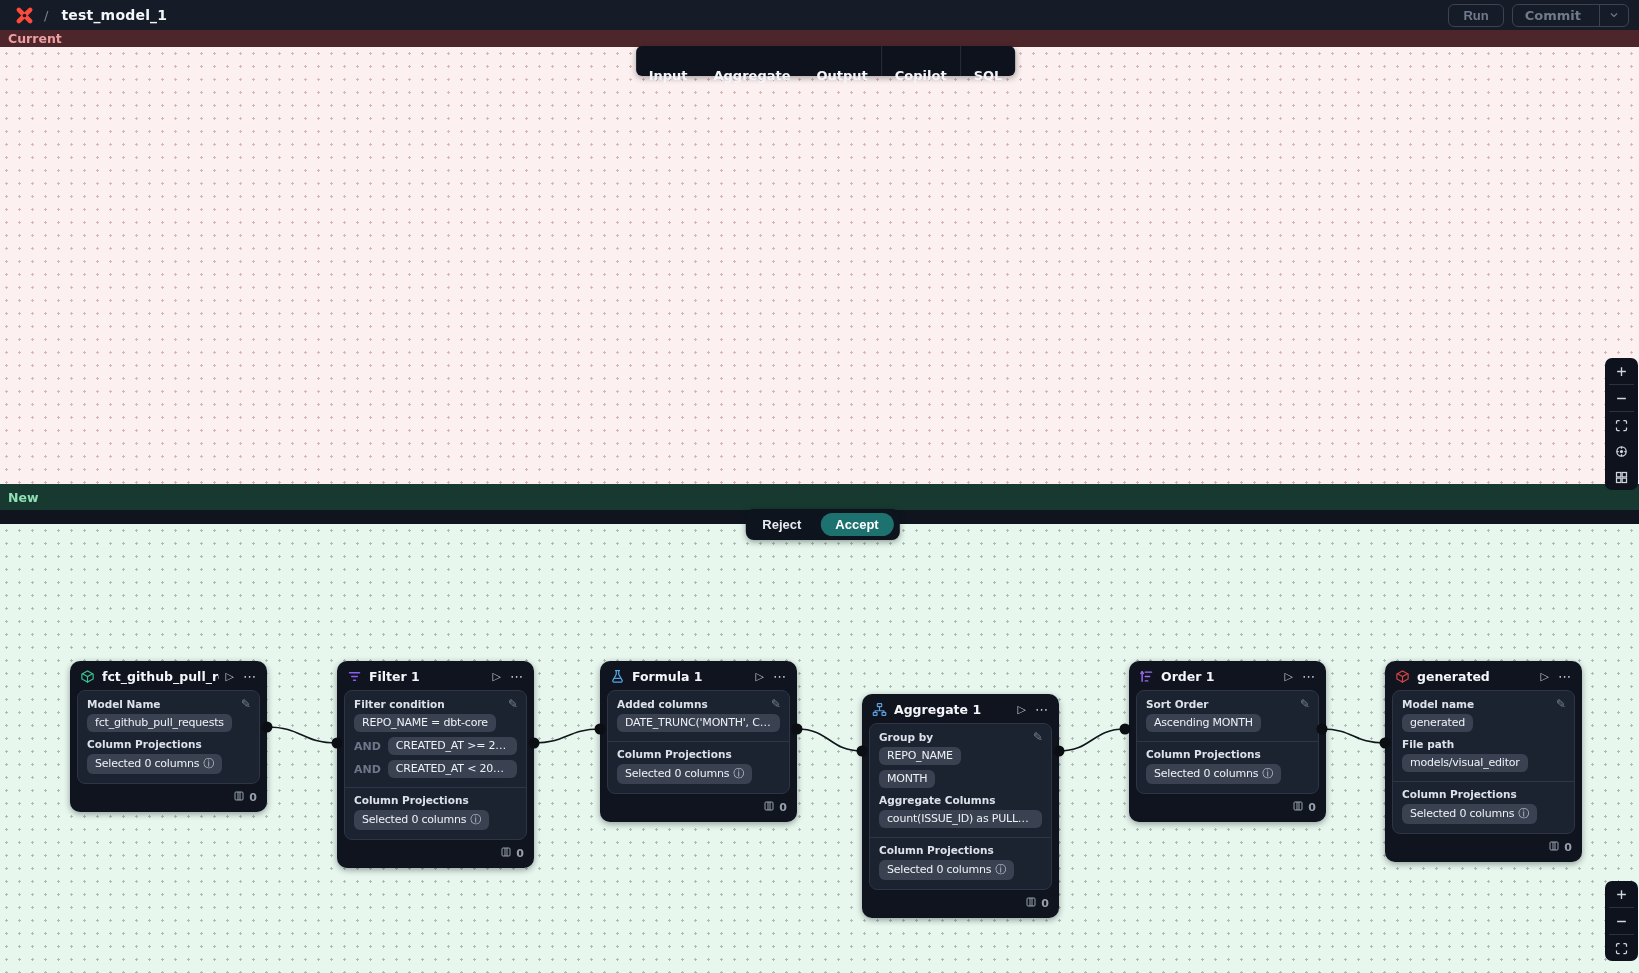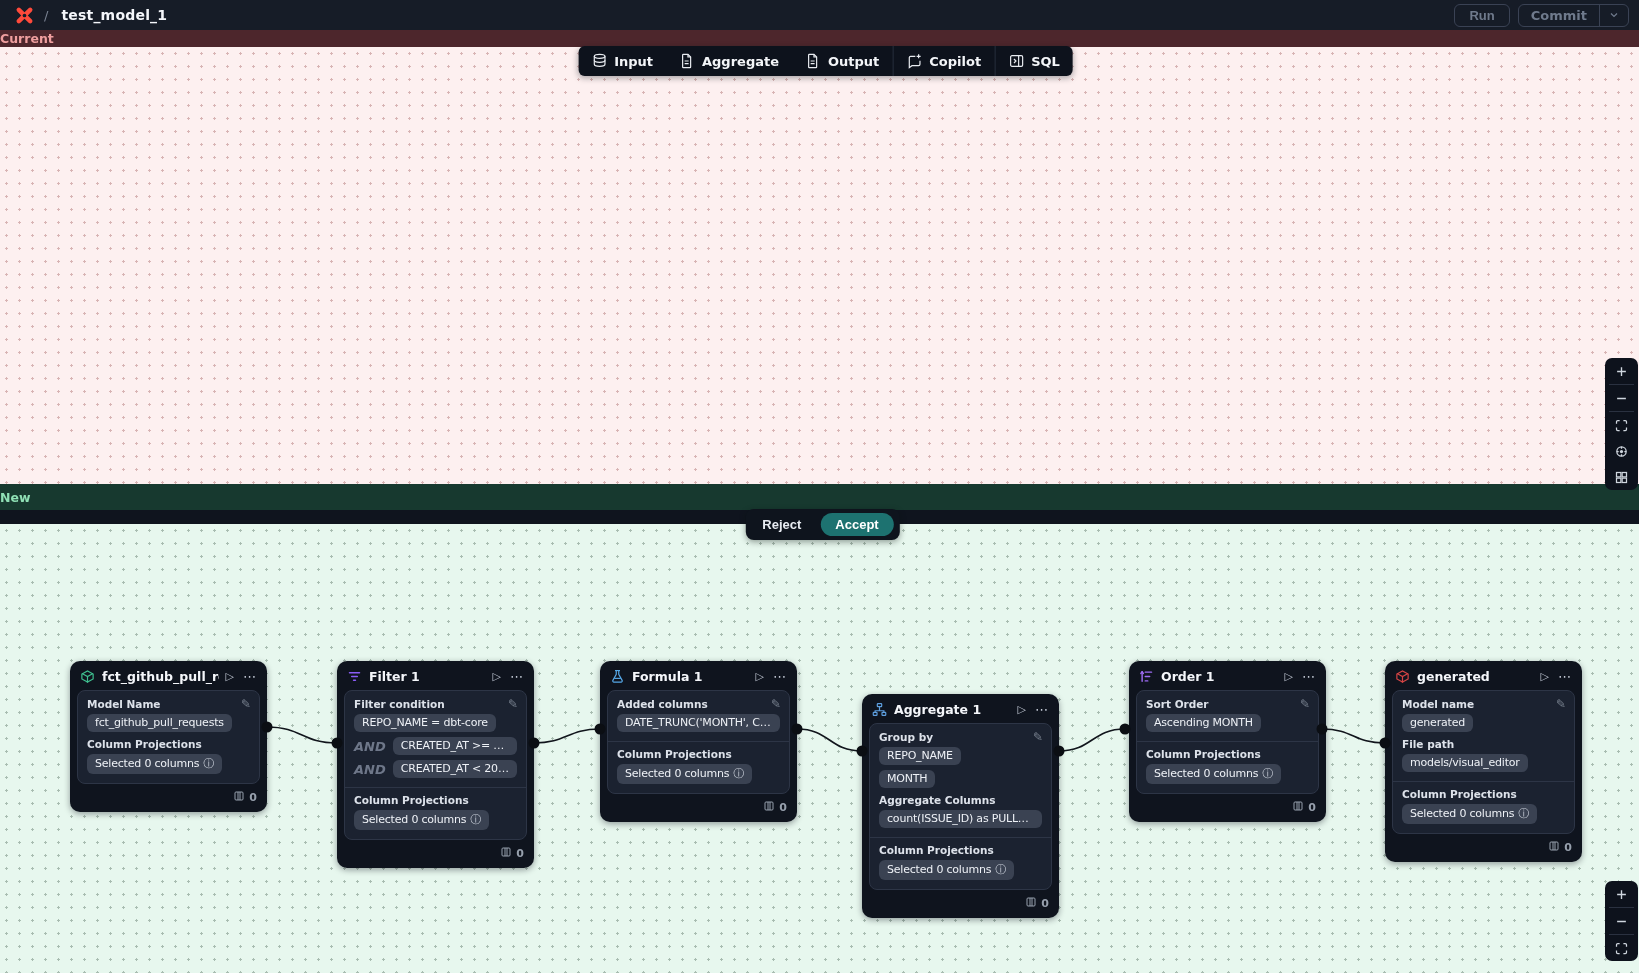--- a/index.html
+++ b/index.html
@@ -10,45 +10,45 @@
   
   .topbar { position:absolute; left:0; top:0; width:100%; height:30px; background:#161c27;
             display:flex; align-items:center; padding:0 10px; z-index:20; }
   .logo { width:21px; height:21px; margin:0 9px 0 4px; display:flex; align-items:center; }
   .crumb-sep { color:#7b8494; font-size:13px; margin-right:13px; }
   .doc-title { color:#f4f6fa; font-size:14px; font-weight:700; letter-spacing:.2px; }
   .topbar-right { margin-left:auto; display:flex; gap:8px; align-items:center; }
   .tb-btn { display:flex; align-items:center; border:1px solid #3a4254; border-radius:6px;
             color:#6f7a8c; font-size:13px; font-weight:600; background:transparent; height:23px; }
   .tb-btn.run { padding:10px 14px; }
-  .tb-btn.commit { padding:0; }
+  .tb-btn.commit { padding:0;gap:6px; }
   .commit-label { padding:0 12px; }
   .commit-chev { border-left:1px solid #3a4254; height:100%; display:flex; align-items:center; padding:0 8px; }
   .commit-chev svg { width:12px; height:12px; stroke:#6f7a8c; }
 
   
   .banner { position:absolute; left:0; width:100%; display:flex; align-items:center;
-            font-size:12.5px; font-weight:600; z-index:6; }
+            padding-left:8px; font-size:12.5px; font-weight:600; z-index:6; }
   .banner-current { top:30px; height:17px; background:#4d262c; color:#ef9f9f; }
   .banner-new { top:484px; height:26px; background:#17392f; color:#8fe0b5; }
 
   
   .canvas-top { position:absolute; left:0; top:47px; width:100%; height:456px; background:#fdf0f0;
       background-image:radial-gradient(circle, rgba(186,132,132,.55) 1px, transparent 1.2px);
       background-size:13px 13px; }
   .canvas-bottom { position:absolute; left:0; top:524px; width:100%; height:449px; background:#e7f7ee;
       background-image:radial-gradient(circle, rgba(92,116,102,.45) 1px, transparent 1.2px);
       background-size:13px 13px; }
 
   
   .flow-toolbar { position:absolute; top:46px; left:50%; transform:translateX(6px) translateX(-50%);
       height:30px; background:#0d121c; border-radius:6px; display:flex; align-items:center;
       z-index:10; box-shadow:0 2px 6px rgba(10,14,22,.35); }
   .ft-item { display:flex; align-items:center; gap:7px; padding:16px 13px; height:100%;
-      color:#f3f5f8; font-size:13px; font-weight:600; cursor:pointer; }
+      color:#f3f5f8; font-size:13px; font-weight:600; cursor:pointer;flex-direction:column; }
   .ft-item svg { width:16px; height:16px; stroke:#e8ebf0; }
   .ft-sep { width:1px; height:30px; background:#262e3c; }
 
   
   .review-bar { position:absolute; top:509px; left:50%; transform:translateX(3px) translateX(-50%);
       background:#0e141d; border-radius:8px; display:flex; align-items:center; gap:6px;
       padding:4px 6px 4px 4px; z-index:10; box-shadow:0 2px 6px rgba(10,20,16,.4); }
   .reject-btn { color:#e8ecf2; font-size:13px; font-weight:600; padding:3px 13px; background:transparent; border:none; }
   .accept-btn { color:#fff; font-size:13px; font-weight:700; padding:4px 15px; background:#1d7270;
       border:none; border-radius:13px; }
@@ -67,21 +67,21 @@
       border-radius:8px; padding:7px 9px 9px; }
   .pencil-glyph { position:absolute; top:6px; right:8px; color:#79828f; font-size:12px; }
   .field-label { font-size:10.5px; font-weight:700; color:#dde2ea; margin:6px 0 4px; }
   .field-label.first { margin-top:0; }
   .chip-row { margin-top:4px; display:flex; align-items:center; gap:7px; }
   .chip-row.tight { margin-top:5px; }
   .chip { display:inline-flex; align-items:center; gap:4px; background:#3a4252; border-radius:6px;
       padding:2px 8px 3px; font-size:11px; color:#eef1f6; max-width:100%; overflow:hidden; }
   .chip .chip-text { white-space:nowrap; overflow:hidden; text-overflow:ellipsis; letter-spacing:-.2px; }
   .info-glyph { font-size:11px; color:#c6ccd6; flex:none; }
-  .and-label { font-size:13px; font-weight:600; color:#6e7789; flex:none;font-style:italic; }
+  .and-label { font-size:11px; font-weight:600; color:#6e7789; flex:none; }
   .card-divider { border-top:1px solid #2d3546; margin:9px -9px 0; }
   .node-footer { display:flex; justify-content:flex-end; align-items:center; gap:4px;
       padding:6px 10px 7px; color:#97a0ad; font-size:11px; font-weight:600; }
   .cols-icon svg { width:12px; height:12px; stroke:#97a0ad; }
 
   
   .edges { position:absolute; left:0; top:0; z-index:5; pointer-events:none; }
 
   
   .ctrl-panel { position:absolute; right:1px; width:33px; background:#0d121c; border-radius:7px;

